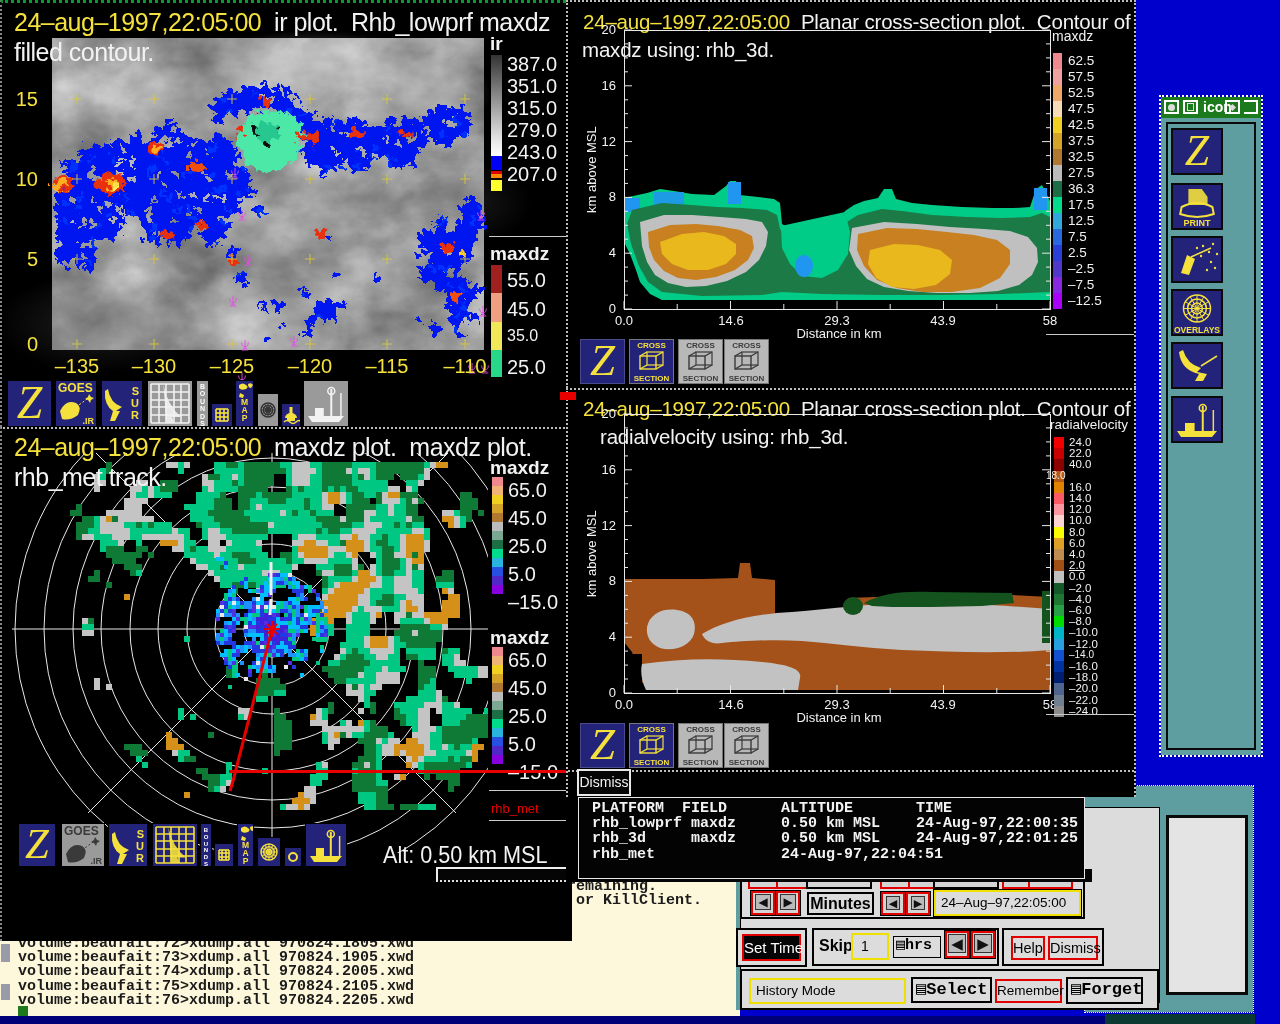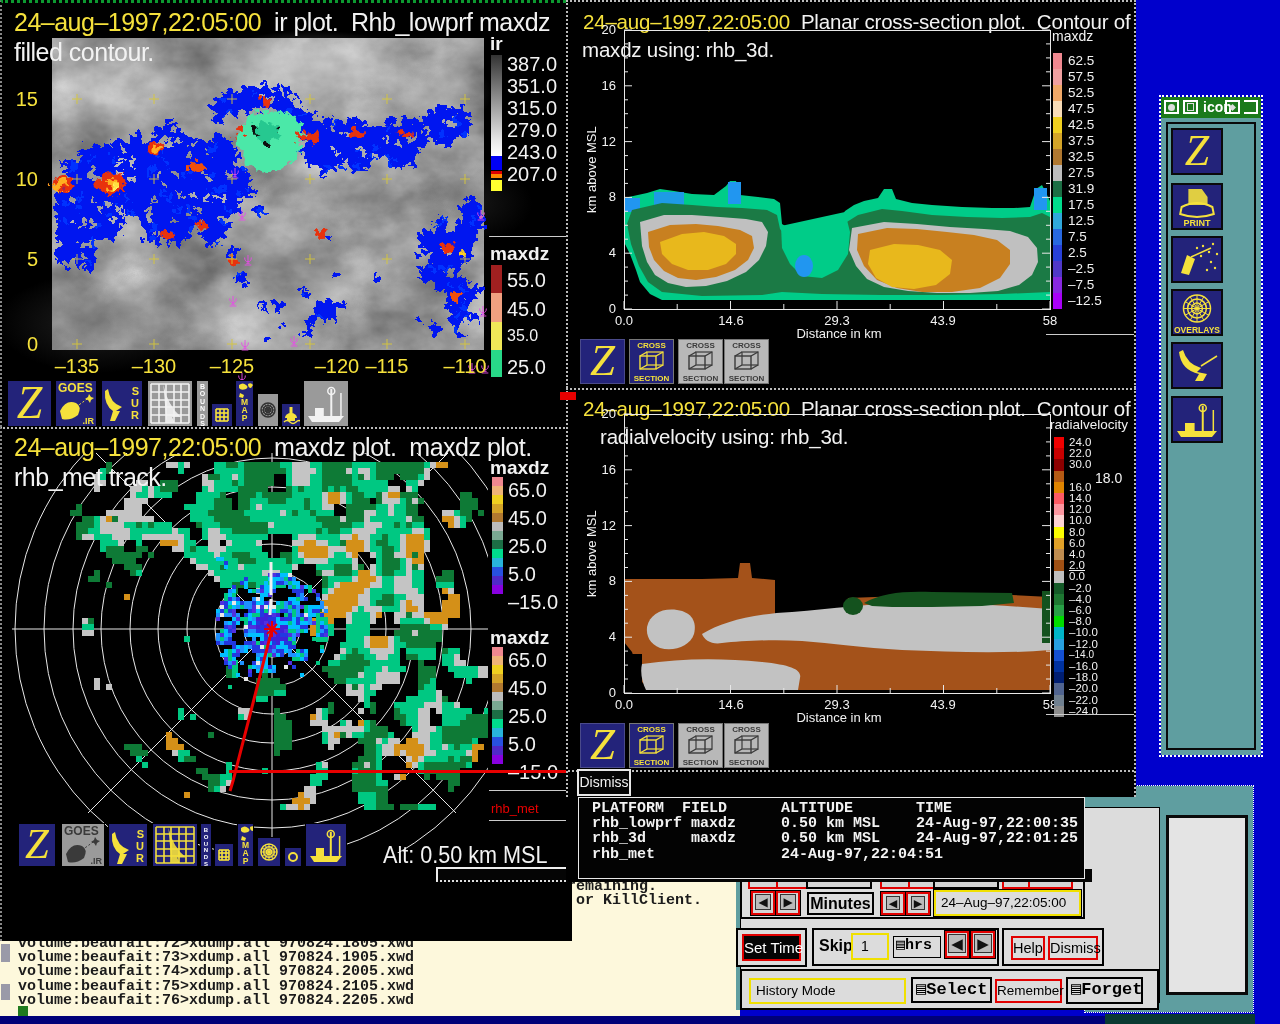--- a/index.html
+++ b/index.html
@@ -146,21 +146,21 @@
       <use href="#mg" x="235" y="369" width="10" height="12"></use>
       <path d="M70 96h10M75 91v10M70 176h10M75 171v10M70 256h10M75 251v10M70 341h10M75 336v10M147 96h10M152 91v10M147 176h10M152 171v10M147 256h10M152 251v10M147 341h10M152 336v10M225 96h10M230 91v10M225 176h10M230 171v10M225 256h10M230 251v10M225 341h10M230 336v10M303 96h10M308 91v10M303 176h10M308 171v10M303 256h10M308 251v10M303 341h10M308 336v10M380 96h10M385 91v10M380 176h10M385 171v10M380 256h10M385 251v10M380 341h10M385 336v10M458 96h10M463 91v10M458 176h10M463 171v10M458 256h10M463 251v10M458 341h10M463 336v10" stroke="#D8C838" stroke-width="1" opacity="0.9"></path>
     </svg>
     <div class="abs yel" style="left:10px;top:85px;width:26px;text-align:right;font-size:20px;">15</div>
     <div class="abs yel" style="left:10px;top:165px;width:26px;text-align:right;font-size:20px;">10</div>
     <div class="abs yel" style="left:10px;top:245px;width:26px;text-align:right;font-size:20px;">5</div>
     <div class="abs yel" style="left:10px;top:330px;width:26px;text-align:right;font-size:20px;">0</div>
     <div class="abs yel" style="left:50px;top:352px;width:50px;text-align:center;font-size:20px;">–135</div>
     <div class="abs yel" style="left:127px;top:352px;width:50px;text-align:center;font-size:20px;">–130</div>
     <div class="abs yel" style="left:205px;top:352px;width:50px;text-align:center;font-size:20px;">–125</div>
-    <div class="abs yel" style="left:283px;top:352px;width:50px;text-align:center;font-size:20px;margin-left:27px;">–120</div>
+    <div class="abs yel" style="left:283px;top:352px;width:50px;text-align:center;font-size:20px;">–120</div>
     <div class="abs yel" style="left:360px;top:352px;width:50px;text-align:center;font-size:20px;">–115</div>
     <div class="abs yel" style="left:438px;top:352px;width:50px;text-align:center;font-size:20px;">–110</div>
     <div class="abs wht" style="left:488px;top:30px;font-size:19px;font-weight:bold;">ir</div>
     <div class="abs" style="left:489px;top:52px;width:11px;height:101px;background:linear-gradient(#333,#E8E8E8 85%,#fff);"></div>
     <div class="abs" style="left:489px;top:153px;width:11px;height:14px;background:#0000F5;"></div>
     <div class="abs" style="left:489px;top:168px;width:11px;height:3px;background:#E00000;"></div>
     <div class="abs" style="left:489px;top:171px;width:11px;height:4px;background:#FF8800;"></div>
     <div class="abs" style="left:489px;top:177px;width:11px;height:11px;background:#FFFF30;"></div>
     <div class="abs wht" style="left:505px;top:50px;font-size:20px;">387.0</div>
     <div class="abs wht" style="left:505px;top:72px;font-size:20px;">351.0</div>
@@ -501,21 +501,21 @@
     <div class="abs" style="left:485px;top:275px;width:9px;height:16px;background:#8828E0;"></div>
     <div class="abs" style="left:485px;top:291px;width:9px;height:16px;background:#A800F8;"></div>
     <div class="abs wht" style="left:500px;top:51px;font-size:13.5px;">62.5</div>
     <div class="abs wht" style="left:500px;top:67px;font-size:13.5px;">57.5</div>
     <div class="abs wht" style="left:500px;top:83px;font-size:13.5px;">52.5</div>
     <div class="abs wht" style="left:500px;top:99px;font-size:13.5px;">47.5</div>
     <div class="abs wht" style="left:500px;top:115px;font-size:13.5px;">42.5</div>
     <div class="abs wht" style="left:500px;top:131px;font-size:13.5px;">37.5</div>
     <div class="abs wht" style="left:500px;top:147px;font-size:13.5px;">32.5</div>
     <div class="abs wht" style="left:500px;top:163px;font-size:13.5px;">27.5</div>
-    <div class="abs wht" style="left:500px;top:179px;font-size:13.5px;">31.9</div>
+    <div class="abs wht" style="left:500px;top:179px;font-size:13.5px;">36.3</div>
     <div class="abs wht" style="left:500px;top:195px;font-size:13.5px;">17.5</div>
     <div class="abs wht" style="left:500px;top:211px;font-size:13.5px;">12.5</div>
     <div class="abs wht" style="left:500px;top:227px;font-size:13.5px;">7.5</div>
     <div class="abs wht" style="left:500px;top:243px;font-size:13.5px;">2.5</div>
     <div class="abs wht" style="left:500px;top:259px;font-size:13.5px;">–2.5</div>
     <div class="abs wht" style="left:500px;top:275px;font-size:13.5px;">–7.5</div>
     <div class="abs wht" style="left:500px;top:291px;font-size:13.5px;">–12.5</div>
     <div class="abs" style="left:478px;top:332px;width:88px;height:1px;background:#ccc;"></div>
     <div class="abs" style="left:12px;top:337px;width:45px;height:45px;background:#23237A;border:1px solid #4a4a8a;"><svg width="43" height="43" viewBox="0 0 44 44">
         <text x="22" y="36" font-family="Liberation Serif" font-style="italic" font-size="46" fill="#F5E13C" text-anchor="middle">Z</text>
@@ -603,22 +603,22 @@
     <div class="abs" style="left:486px;top:237.4px;width:10px;height:11.2px;background:#00B4C8;"></div>
     <div class="abs" style="left:486px;top:248.6px;width:10px;height:11.2px;background:#28A0E0;"></div>
     <div class="abs" style="left:486px;top:259.8px;width:10px;height:11.2px;background:#1450D2;"></div>
     <div class="abs" style="left:486px;top:271.0px;width:10px;height:11.2px;background:#0032A0;"></div>
     <div class="abs" style="left:486px;top:282.2px;width:10px;height:11.2px;background:#001E72;"></div>
     <div class="abs" style="left:486px;top:293.4px;width:10px;height:11.2px;background:#506490;"></div>
     <div class="abs" style="left:486px;top:304.6px;width:10px;height:11.2px;background:#708090;"></div>
     <div class="abs" style="left:486px;top:315.8px;width:10px;height:11.2px;background:#8C8C8C;"></div>
     <div class="abs wht" style="left:501px;top:46.0px;font-size:11.5px;">24.0</div>
     <div class="abs wht" style="left:501px;top:57.2px;font-size:11.5px;">22.0</div>
-    <div class="abs wht" style="left:501px;top:68.4px;font-size:11.5px;">30.0</div>
-    <div class="abs wht" style="left:527px;top:79.6px;font-size:14px;">18.0</div>
+    <div class="abs wht" style="left:501px;top:68.4px;font-size:11.5px;">40.0</div>
+    <div class="abs wht" style="left:478px;top:79.6px;font-size:10px;">18.0</div>
     <div class="abs wht" style="left:501px;top:90.8px;font-size:11.5px;">16.0</div>
     <div class="abs wht" style="left:501px;top:102.0px;font-size:11.5px;">14.0</div>
     <div class="abs wht" style="left:501px;top:113.2px;font-size:11.5px;">12.0</div>
     <div class="abs wht" style="left:501px;top:124.4px;font-size:11.5px;">10.0</div>
     <div class="abs wht" style="left:501px;top:135.6px;font-size:11.5px;">8.0</div>
     <div class="abs wht" style="left:501px;top:146.8px;font-size:11.5px;">6.0</div>
     <div class="abs wht" style="left:501px;top:158.0px;font-size:11.5px;">4.0</div>
     <div class="abs wht" style="left:501px;top:169.2px;font-size:11.5px;text-decoration:underline;">2.0</div>
     <div class="abs wht" style="left:501px;top:180.4px;font-size:11.5px;">0.0</div>
     <div class="abs wht" style="left:501px;top:191.6px;font-size:11.5px;">–2.0</div>

